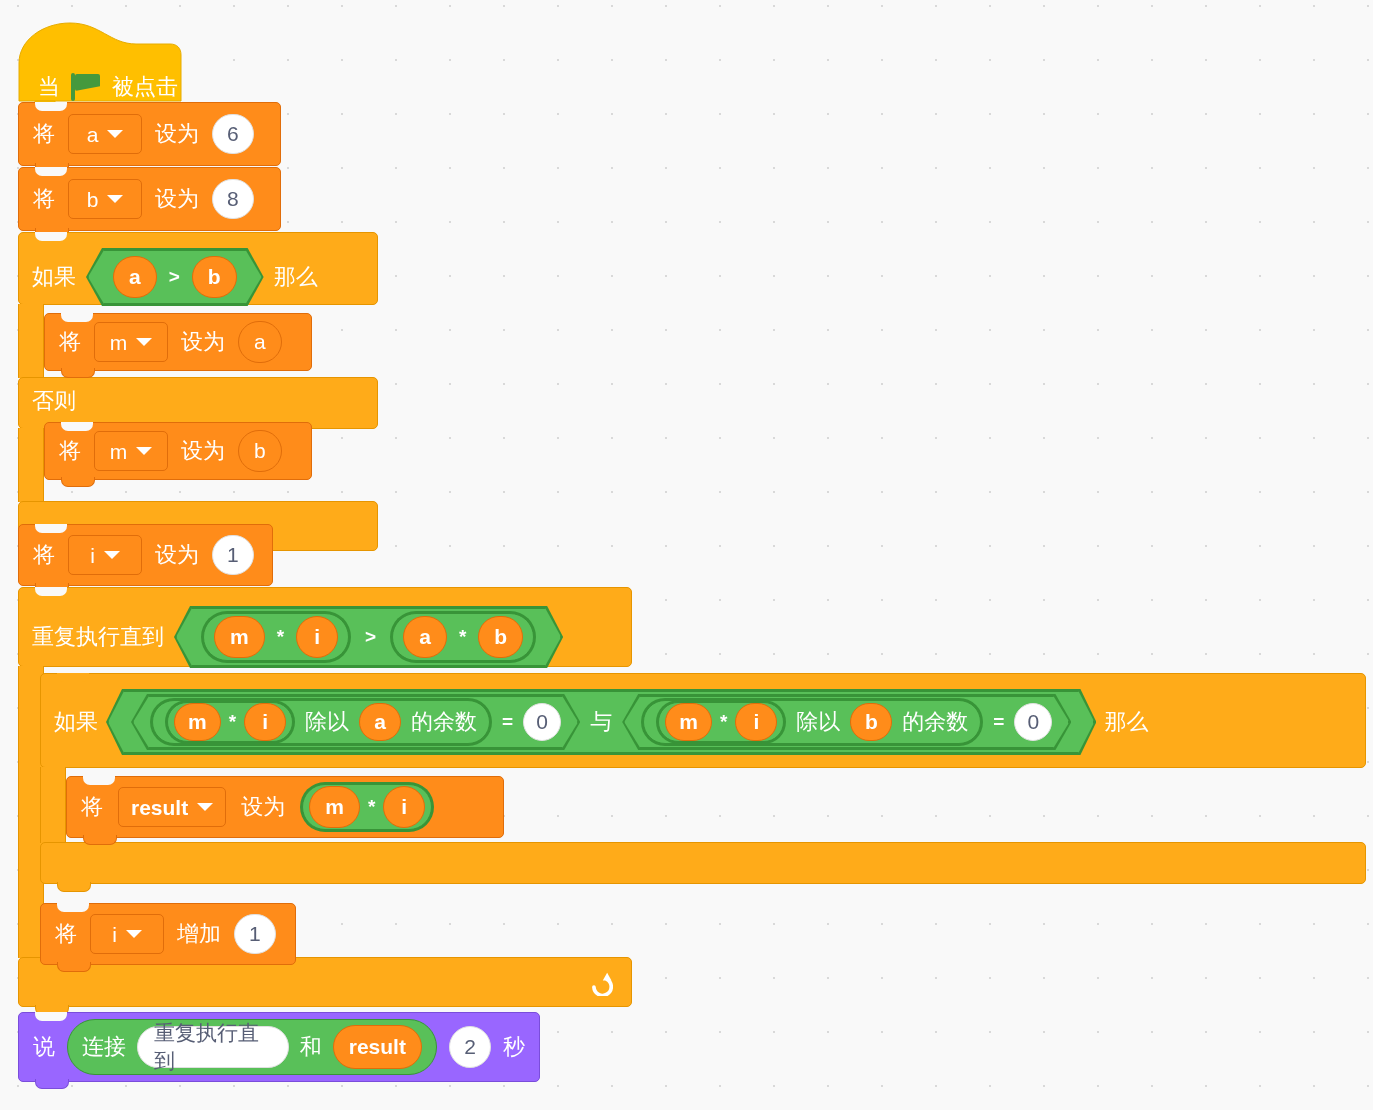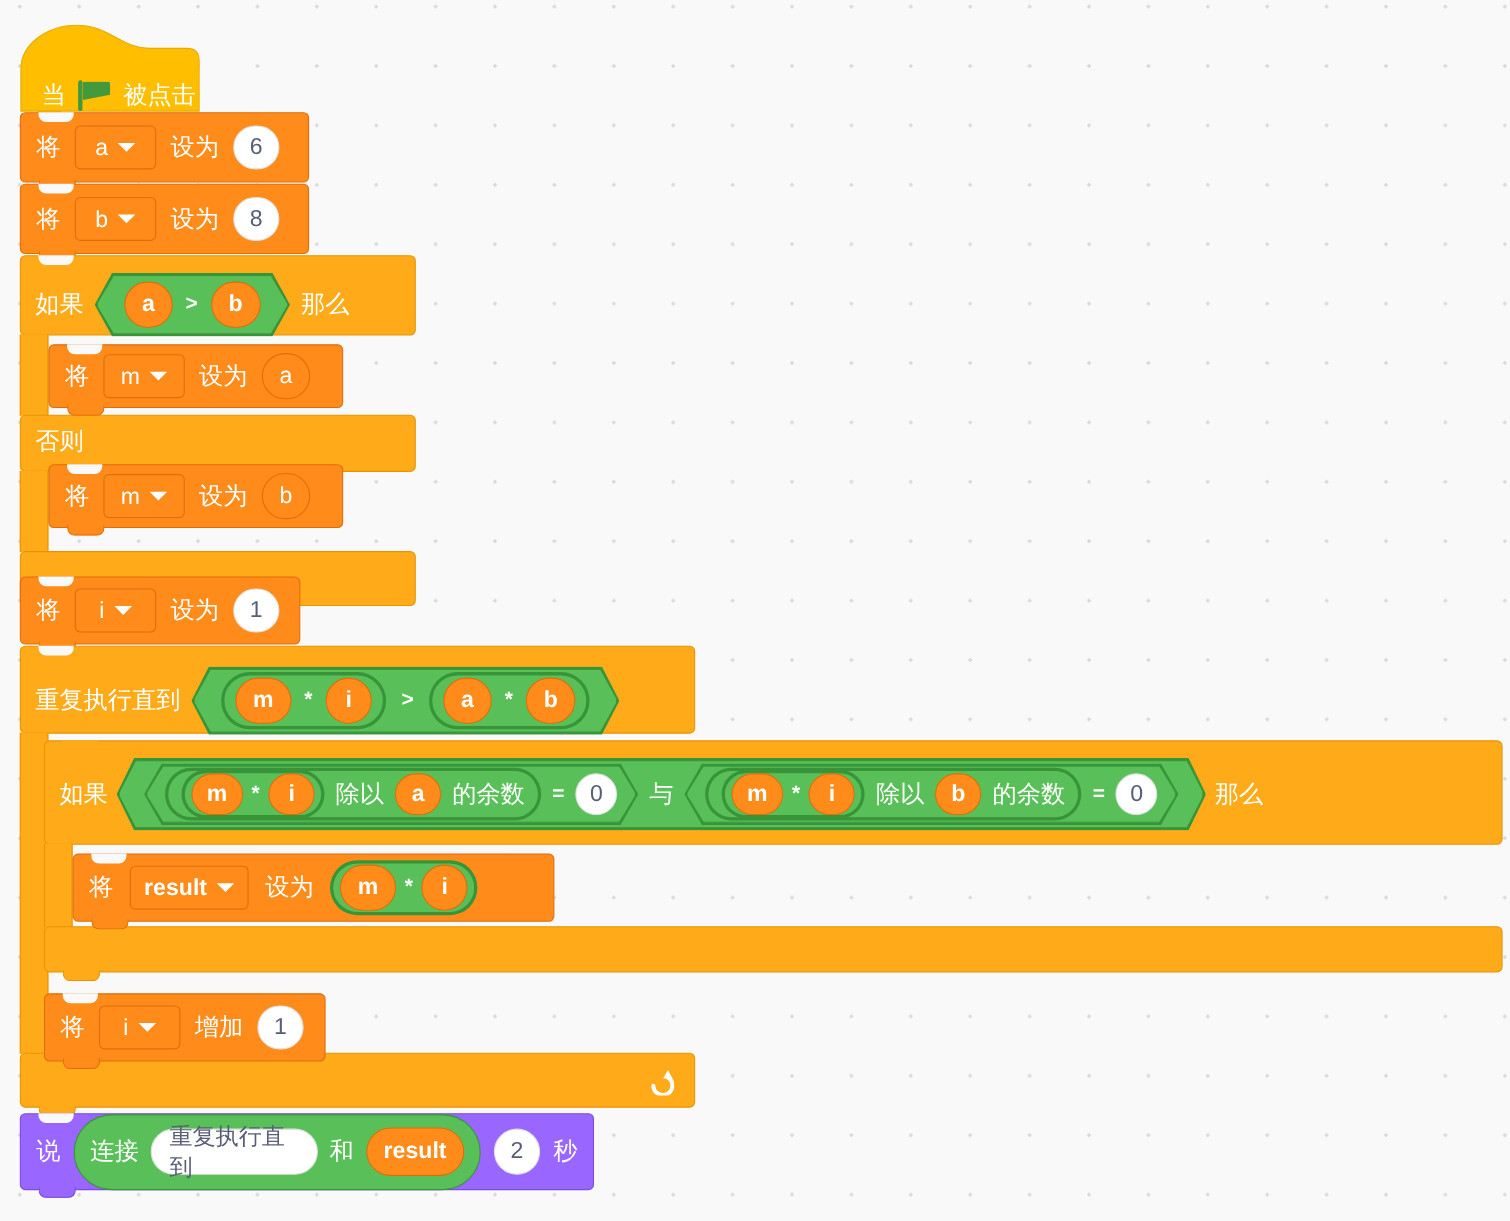--- a/index.html
+++ b/index.html
@@ -349,21 +349,21 @@
       </div>
       <span class="lbl cn">增加</span>
       <div class="oval">1</div>
       <div class="bump"></div>
     </div>
   </div>
 
   <div class="blk stack say" style="left:18px;top:1012px;width:522px;height:70px;gap:12px;">
     <div class="dent"></div>
     <span class="lbl cn">说</span>
-    <div class="green-oval" style="height:69px;gap:11px;padding:0 14px;">
+    <div class="green-oval" style="height:56px;gap:11px;padding:0 14px;">
       <span class="lbl cn">连接</span>
       <div class="oval text" style="height:42px;padding:0 16px;">重复执行直到</div>
       <span class="lbl cn">和</span>
       <div class="var" style="height:44px;padding:0 17px;">result</div>
     </div>
     <div class="oval" style="height:42px;min-width:42px;">2</div>
     <span class="lbl cn">秒</span>
     <div class="bump say"></div>
   </div>
 

